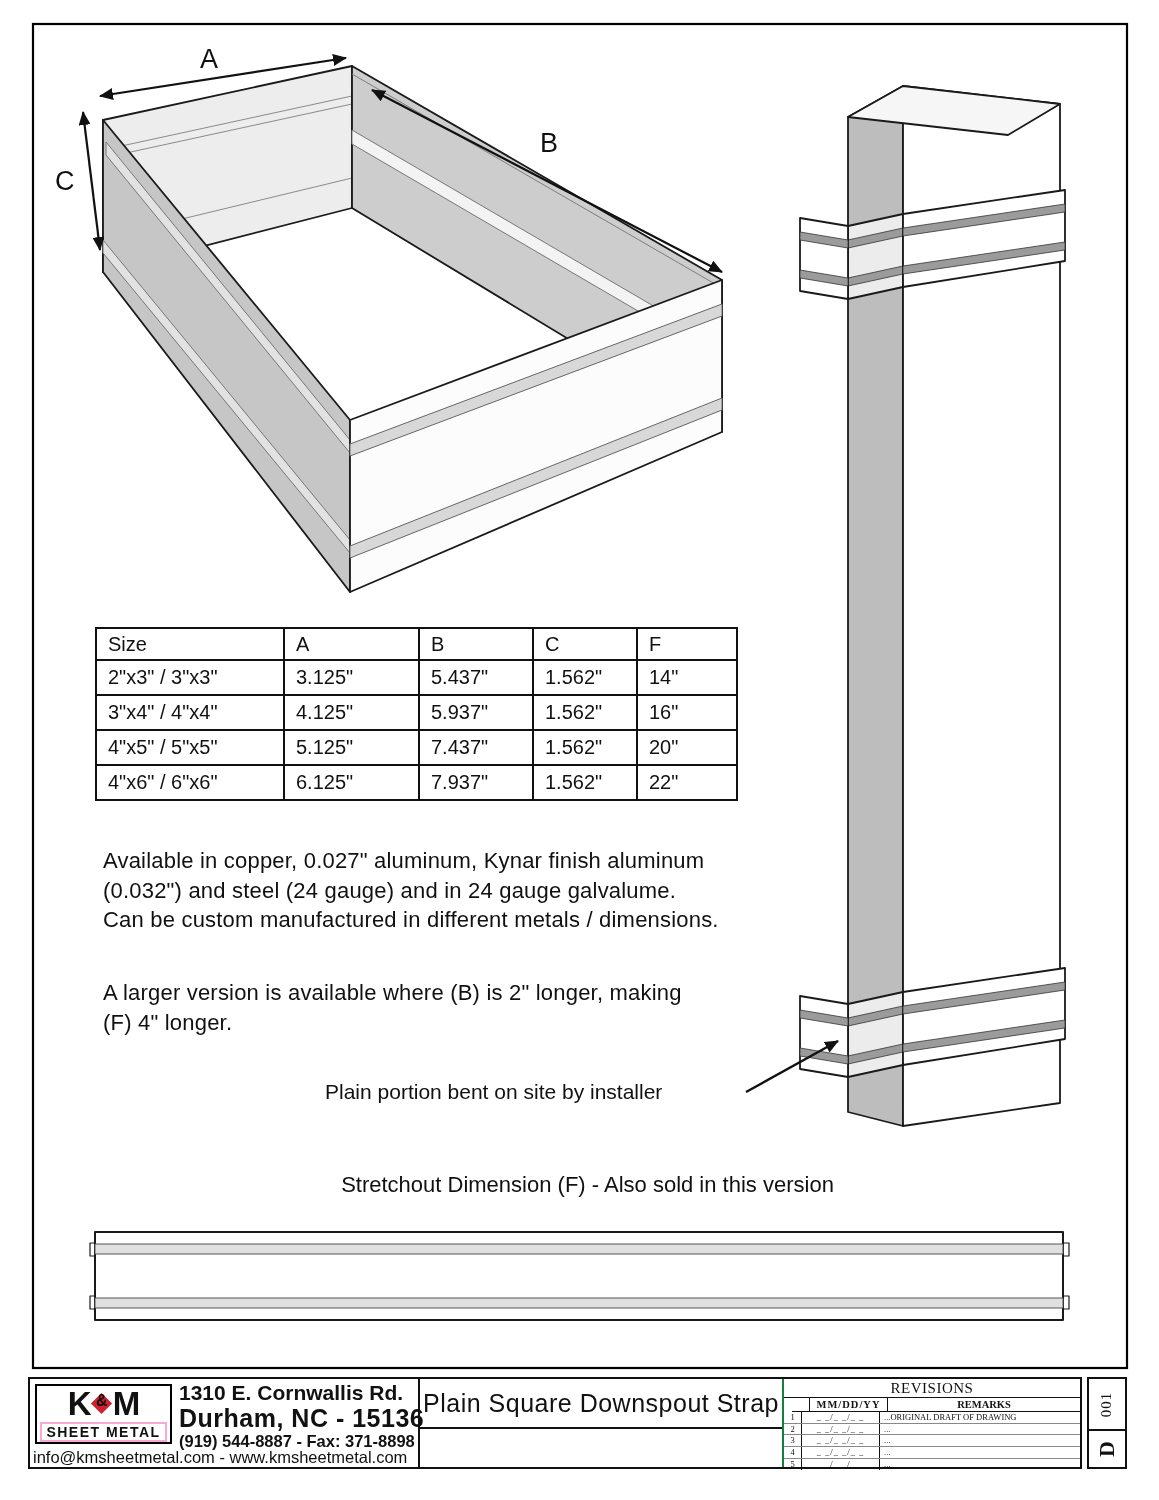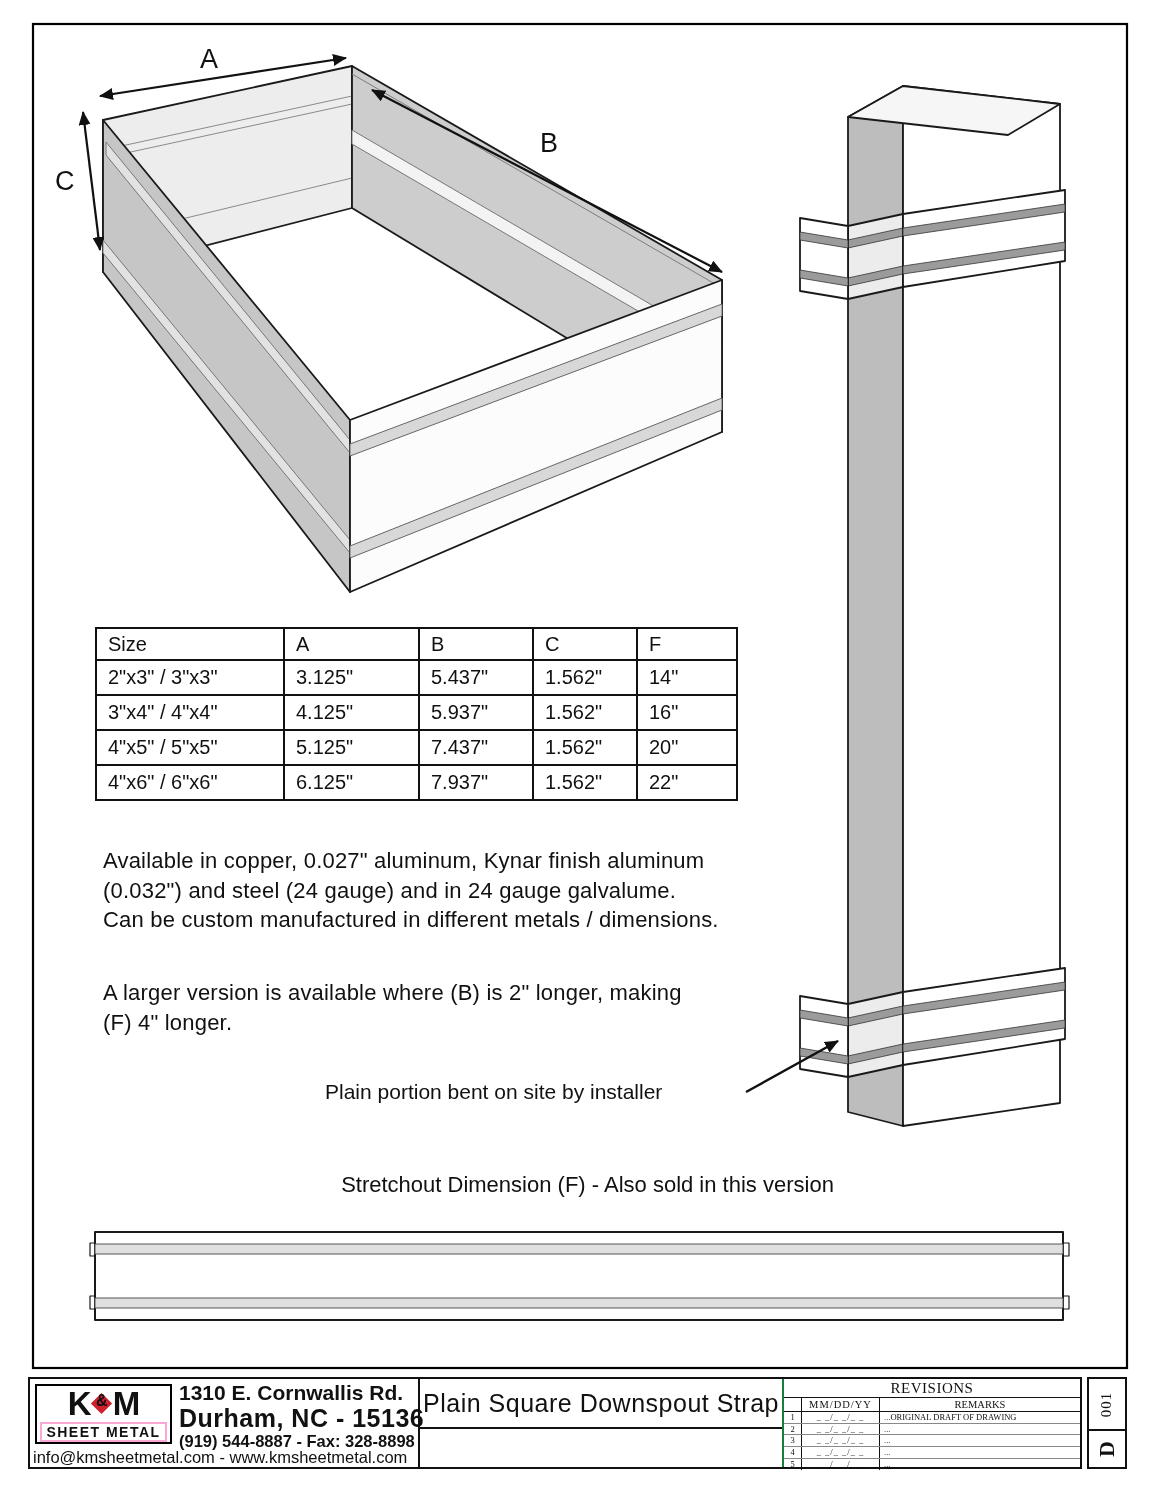--- a/index.html
+++ b/index.html
@@ -26,21 +26,21 @@
   .tb-mid{position:relative;width:364px;border-right:2px solid #15803d;box-sizing:border-box;flex:none;
           display:flex;flex-direction:column;}
   .tb-mid .title-cell{height:50px;border-bottom:2px solid #111;box-sizing:border-box;
           display:flex;align-items:center;justify-content:center;font-size:25px;letter-spacing:0.5px;}
   .tb-mid .empty-cell{flex:1;}
   .tb-rev{position:relative;flex:1;display:flex;flex-direction:column;
           font-family:"Liberation Serif", serif;}
   .rev-title{height:19px;border-bottom:1.5px solid #111;box-sizing:border-box;text-align:center;
           font-size:15px;line-height:18px;letter-spacing:0.5px;}
   .rev-sub{height:14px;border-bottom:1.5px solid #111;box-sizing:border-box;display:flex;
-          font-size:10.5px;font-weight:normal;}
+          font-size:10.5px;font-weight:bold;margin-left:8px;}
   .rev-row{height:11.7px;border-bottom:1px solid #888;box-sizing:border-box;display:flex;
           font-size:8.5px;}
   .rev-row:last-child{border-bottom:none;}
   .rc-num{width:18px;border-right:1px solid #111;box-sizing:border-box;text-align:center;flex:none;
           line-height:11px;}
   .rc-date{width:78px;border-right:1px solid #111;box-sizing:border-box;text-align:center;flex:none;
           line-height:11px;letter-spacing:1px;}
   .rc-rem{flex:1;padding-left:4px;line-height:11px;}
   .rev-sub .rc-num{border-right:1px solid #111;}
   .rev-sub .rc-date,.rev-sub .rc-rem{line-height:13px;text-align:center;padding-left:0;}
@@ -228,21 +228,21 @@
             <span class="red"></span>
             <span class="amp">&amp;</span>
           </span>
           <span class="logo-letter">M</span>
         </div>
         <div class="logo-sub">SHEET METAL</div>
       </div>
       <div class="addr">
         <div class="l1">1310 E. Cornwallis Rd.</div>
         <div class="l2">Durham, NC - 15136</div>
-        <div class="l3">(919) 544-8887 - Fax: 328-8898</div>
+        <div class="l3">(919) 544-8887 - Fax: 371-8898</div>
       </div>
       <div class="weblie">info@kmsheetmetal.com - www.kmsheetmetal.com</div>
     </div>
 
     <div class="tb-mid">
       <div class="title-cell">Plain Square Downspout Strap</div>
       <div class="empty-cell"></div>
     </div>
 
     <div class="tb-rev">

